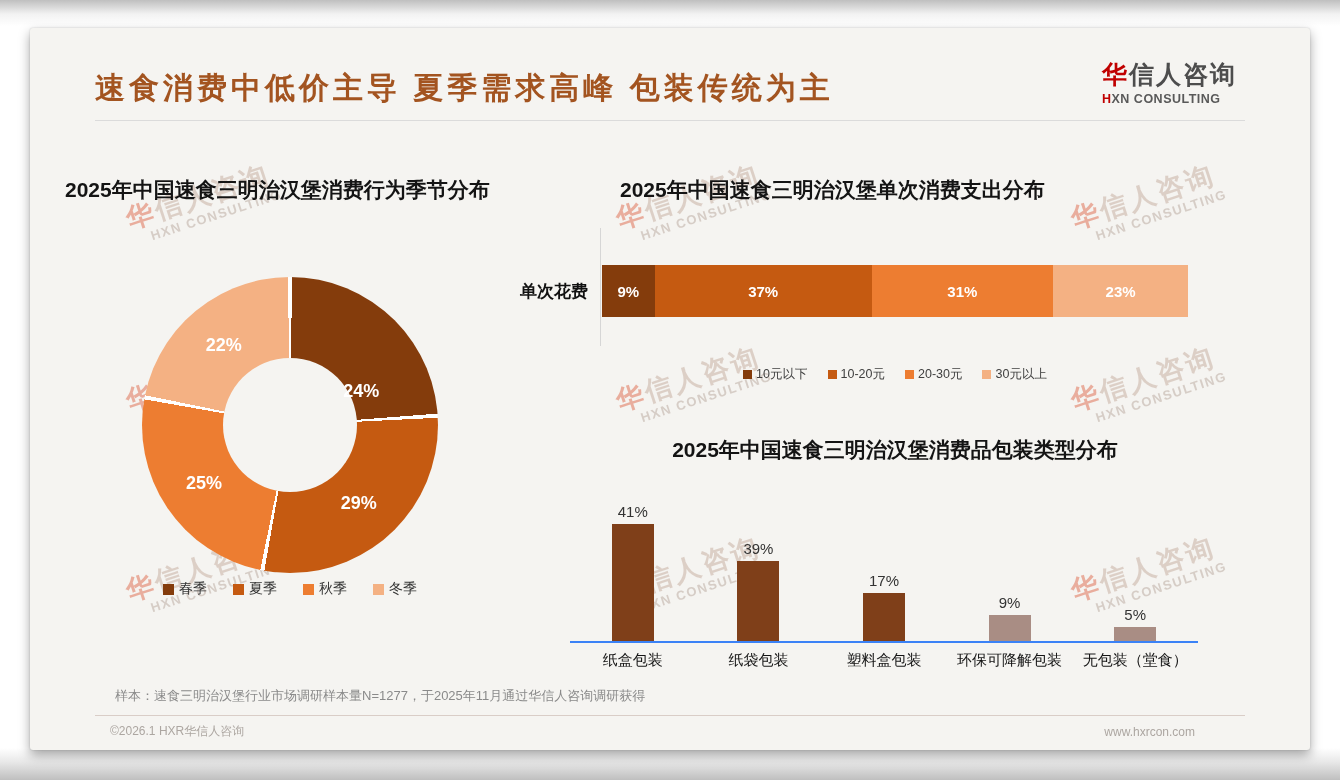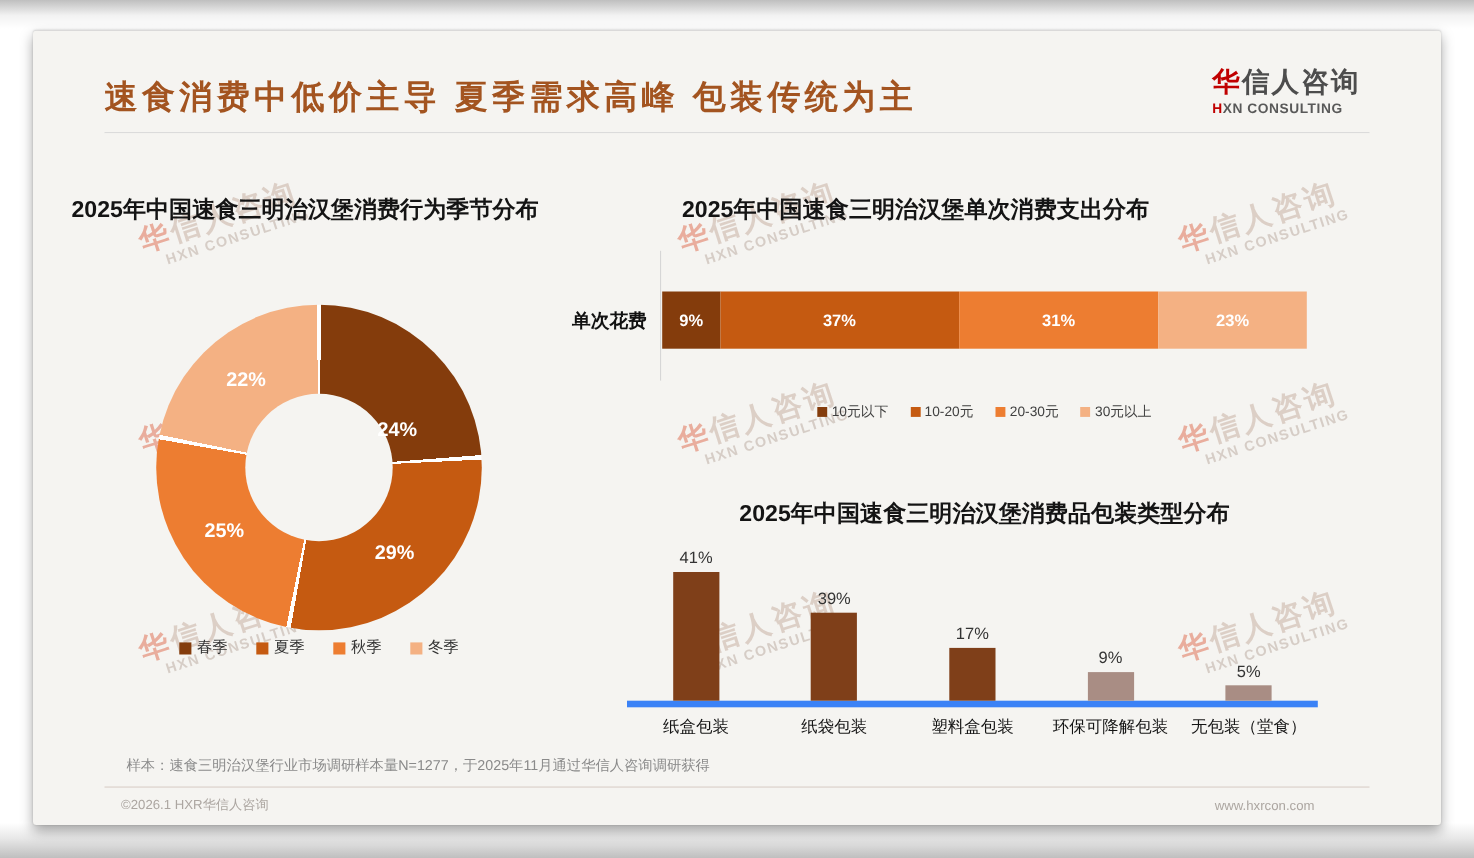--- a/index.html
+++ b/index.html
@@ -24,38 +24,38 @@
   .logo { position:absolute; left:1072px; top:30px; width:150px; }
   .logo-cn { font-size:25px; font-weight:700; color:#4D4D4D; letter-spacing:2px; white-space:nowrap; }
   .logo-cn .hl { color:#C00000; }
   .logo-en { font-size:12.5px; font-weight:700; color:#595959; letter-spacing:.5px; margin-top:1px; white-space:nowrap; }
   .logo-en .hl { color:#C00000; }
   .title-rule { position:absolute; left:65px; top:92px; width:1150px; height:1px; background:#DBDBDB; }
   
   .sec-title { position:absolute; font-size:21px; font-weight:700; color:#141414; white-space:nowrap; }
   #donut-title { left:35px; top:148px; }
   #stack-title { left:590px; top:148px; }
-  #pack-title  { left:540px; top:425px; width:650px; text-align:center; }
+  #pack-title  { left:540px; top:408px; width:650px; text-align:center; }
   
   #donut { position:absolute; left:112px; top:249px; width:296px; height:296px; border-radius:50%; }
   #donut .hole { position:absolute; left:50%; top:50%; width:134px; height:134px; margin:-67px 0 0 -67px; border-radius:50%; background:#F5F4F1; }
   .donut-label { position:absolute; color:#fff; font-weight:700; font-size:18px; transform:translate(-50%,-50%); }
   #donut-legend { position:absolute; left:60px; top:552px; width:400px; display:flex; justify-content:center; gap:26px; }
   .lg-item { display:flex; align-items:center; gap:5px; font-size:14px; color:#333; font-weight:500; white-space:nowrap; }
   .lg-sq { width:11px; height:11px; flex:0 0 auto; }
   
   #stack-label { position:absolute; left:458px; top:252px; width:100px; text-align:right; font-size:17px; font-weight:700; color:#111; white-space:nowrap; }
   #stack-vline { position:absolute; left:570px; top:200px; width:1px; height:118px; background:#D6D6D6; }
   #stack-bar { position:absolute; left:572px; top:237px; width:586px; height:52px; display:flex; }
   .seg { display:flex; align-items:center; justify-content:center; color:#fff; font-size:15px; font-weight:700; }
   #stack-legend { position:absolute; left:572px; top:338px; width:586px; display:flex; justify-content:center; gap:20px; }
   .lg-item-sm { display:flex; align-items:center; gap:4px; font-size:12.5px; color:#404040; white-space:nowrap; }
   .lg-sq-sm { width:9px; height:9px; flex:0 0 auto; }
   
-  #pack-plot { position:absolute; left:540px; top:434px; width:628px; height:181px; border-bottom:6px solid #3b82f6; display:flex; align-items:flex-end; }
+  #pack-plot { position:absolute; left:540px; top:434px; width:628px; height:181px; border-bottom:2px solid #3b82f6; display:flex; align-items:flex-end; }
   .bar-slot { width:125.6px; height:100%; display:flex; flex-direction:column; align-items:center; justify-content:flex-end; }
   .bar-val { font-size:15px; color:#333; margin-bottom:4px; }
   .bar-rect { width:42px; }
   #pack-cats { position:absolute; left:540px; top:623px; width:628px; display:flex; }
   .bar-cat { width:125.6px; text-align:center; font-size:15px; color:#141414; font-weight:500; white-space:nowrap; }
   
   #footnote { position:absolute; left:85px; top:659px; font-size:13px; color:#8A8A8A; white-space:nowrap; }
   #footer-rule { position:absolute; left:65px; top:687px; width:1150px; height:1px; background:#D9CDC7; }
   #copyright { position:absolute; left:80px; top:695px; font-size:12px; color:#ACA6A1; }
   #website { position:absolute; left:1000px; top:697px; width:165px; text-align:right; font-size:12px; color:#ACA6A1; }

